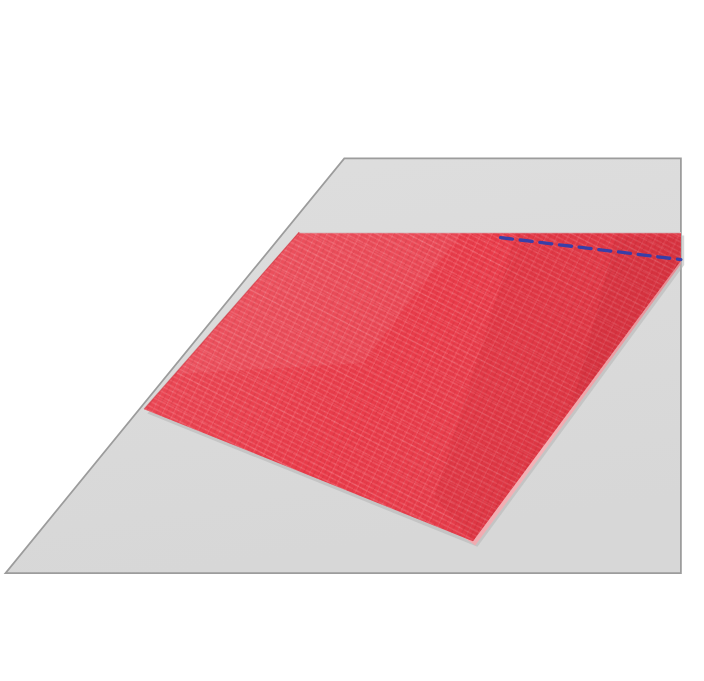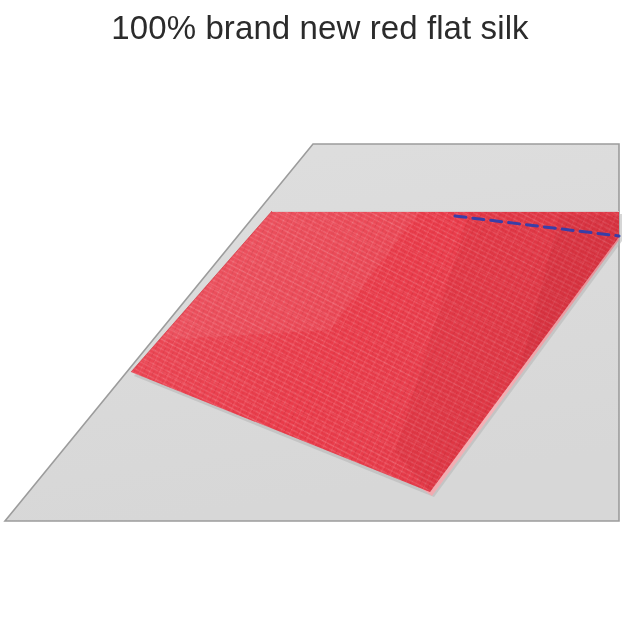--- a/index.html
+++ b/index.html
@@ -48,21 +48,20 @@
     width: 640px;
     height: 619px;
     display: block;
   }
 </style>
 </head>
 <body>
 
 <div id="stage">
 
-  <div id="title">100% brand new red flat silk</div>
 
   <svg id="scene" viewBox="0 0 640 619" width="640" height="619" xmlns="http://www.w3.org/2000/svg">
 
     <defs>
 
       <pattern id="weaveFine" width="6" height="6" patternUnits="userSpaceOnUse" patternTransform="rotate(-18)">
         <rect width="6" height="6" fill="#e8303f"></rect>
         <path d="M0 0 L6 6" stroke="#f46572" stroke-width="1.1" opacity="0.55"></path>
         <path d="M6 0 L0 6" stroke="#cf2433" stroke-width="1.0" opacity="0.45"></path>
         <circle cx="3" cy="3" r="0.7" fill="#f7868f" opacity="0.45"></circle>

